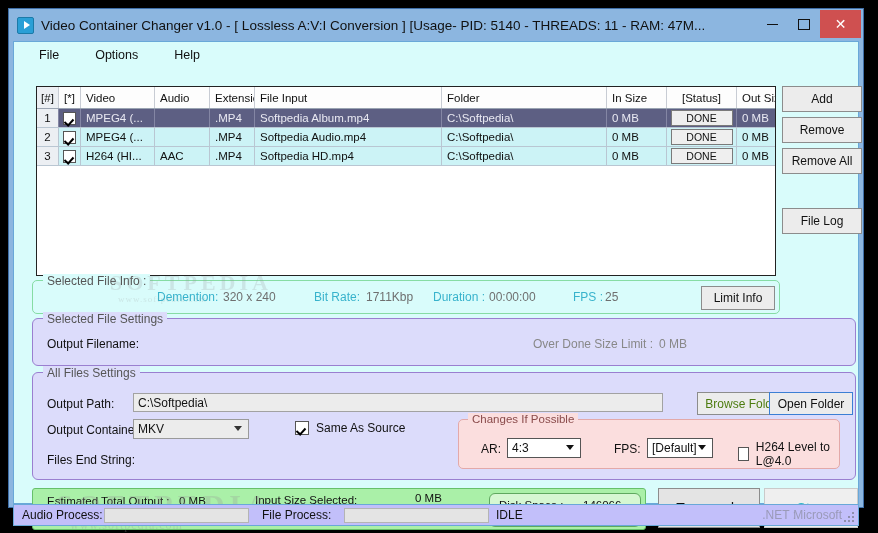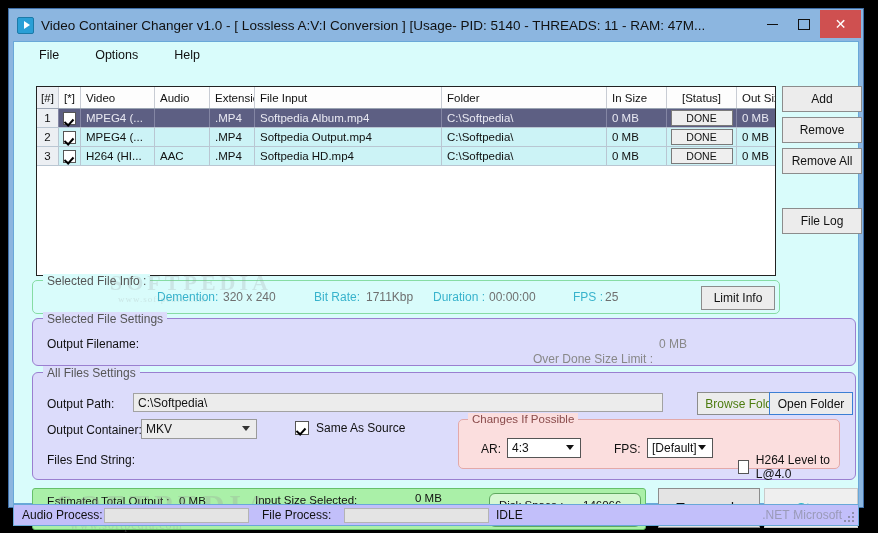--- a/index.html
+++ b/index.html
@@ -85,60 +85,60 @@
               border:1px solid #8c8c8c;font-size:12px;color:#111;display:flex;
               align-items:center;justify-content:center;}
 
   #g-sfs{left:18px;top:276px;width:824px;height:48px;border:1px solid #9a7fd0;
          border-radius:6px;background:#dcdcfb;}
   #g-sfs>.cap{background:#dcdcfb;color:#555;}
   #lbl-outfn{position:absolute;left:14px;top:18px;font-size:12px;color:#111;}
   #in-outfn{position:absolute;left:102px;top:14px;width:340px;height:19px;background:#fff;
             border:1px solid #8a8a8a;font-size:12px;color:#111;padding-left:4px;
             display:flex;align-items:center;box-sizing:border-box;}
-  #lbl-overdone{position:absolute;left:500px;top:33px;font-size:12px;color:#888;}
+  #lbl-overdone{position:absolute;left:500px;top:18px;font-size:12px;color:#888;}
   #val-overdone{position:absolute;left:626px;top:18px;font-size:12px;color:#888;}
 
   #g-afs{left:18px;top:330px;width:824px;height:108px;border:1px solid #9a7fd0;
          border-radius:6px;background:#dcdcfb;}
   #g-afs>.cap{background:#dcdcfb;color:#555;}
   .afs-lbl{position:absolute;font-size:12px;color:#111;}
   #in-outpath{position:absolute;left:100px;top:20px;width:530px;height:19px;background:#ececec;
               border:1px solid #a2a2a2;font-size:12px;color:#111;padding-left:4px;
               display:flex;align-items:center;box-sizing:border-box;}
   #b-browse{position:absolute;left:664px;top:19px;width:92px;height:21px;background:#ececec;
             border:1px solid #8c8c8c;font-size:12px;color:#4d7c0f;display:flex;
             align-items:center;justify-content:center;}
   #b-open{position:absolute;left:736px;top:19px;width:82px;height:21px;background:#ececec;
           border:1px solid #3b7fd4;font-size:12px;color:#111;display:flex;
           align-items:center;justify-content:center;}
   .sel-box{position:absolute;background:#ececec;border:1px solid #9a9a9a;height:20px;
            font-size:12px;color:#111;display:flex;align-items:center;padding-left:4px;
            box-sizing:border-box;}
   .sel-box .arw{position:absolute;right:6px;top:6px;width:0;height:0;
        border-left:4px solid transparent;border-right:4px solid transparent;border-top:5px solid #333;}
-  #sel-container{left:108px;top:46px;width:116px;}
+  #sel-container{left:100px;top:46px;width:116px;}
   #in-endstr{position:absolute;left:100px;top:76px;width:102px;height:20px;background:#fff;
              border:1px solid #8a8a8a;font-size:12px;color:#111;padding-left:4px;
              display:flex;align-items:center;box-sizing:border-box;}
   #chk-sas{position:absolute;left:255px;top:48px;display:flex;align-items:center;}
   #chk-sas .cbx{width:12px;height:12px;}
   #chk-sas span{font-size:12px;color:#111;margin-left:7px;}
 
   #g-chg{position:absolute;left:425px;top:46px;width:382px;height:50px;
          border:1px solid #e3a9a9;border-radius:5px;background:#fbdede;box-sizing:border-box;}
   #g-chg>.cap{position:absolute;top:-7px;left:9px;font-size:11.5px;padding:0 4px;
               background:#fbdede;color:#8a4b4b;}
   #lbl-ar{position:absolute;left:22px;top:22px;font-size:12px;color:#111;}
   #sel-ar{left:48px;top:18px;width:74px;background:#fff;border:1px solid #555;}
   #sel-ar .arw{border-top-color:#111;}
   #lbl-fps2{position:absolute;left:155px;top:22px;font-size:12px;color:#111;}
   #sel-fps{left:188px;top:18px;width:66px;background:#fff;border:1px solid #555;}
   #sel-fps .arw{border-top-color:#111;}
-  #chk-h264{position:absolute;left:272px;top:20px;display:flex;align-items:center;margin-top:13px;}
+  #chk-h264{position:absolute;left:272px;top:20px;display:flex;align-items:center;}
   #chk-h264 .cbx{width:12px;height:12px;}
   #chk-h264 span{font-size:12px;color:#111;margin-left:7px;}
 
   
   #g-sum{position:absolute;left:18px;top:446px;width:614px;height:42px;
          background:#aaf0a8;border:1px solid #66c06a;border-radius:3px;box-sizing:border-box;}
   .sum-l{position:absolute;font-size:11.5px;color:#111;white-space:nowrap;}
   #g-disk{position:absolute;left:456px;top:4px;width:152px;height:34px;
           border:1px solid #5fa85f;border-radius:6px;background:#d6f7d2;box-sizing:border-box;}
   #disk-l{position:absolute;left:9px;top:5px;font-size:11.5px;color:#111;}
@@ -244,21 +244,21 @@
       </div>
 
       <div class="row alt">
         <div class="c-num">2</div>
         <div class="c-chk">
             <span class="cbx on"></span>
           </div>
         <div class="c-video">MPEG4 (...</div>
         <div class="c-audio"></div>
         <div class="c-ext">.MP4</div>
-        <div class="c-input">Softpedia Output.mp4</div>
+        <div class="c-input">Softpedia Audio.mp4</div>
         <div class="c-folder">C:\Softpedia\</div>
         <div class="c-insize">0 MB</div>
         <div class="c-status">
             <span class="donebtn">DONE</span>
           </div>
         <div class="c-outsize">0 MB</div>
       </div>
 
       <div class="row alt">
         <div class="c-num">3</div>

